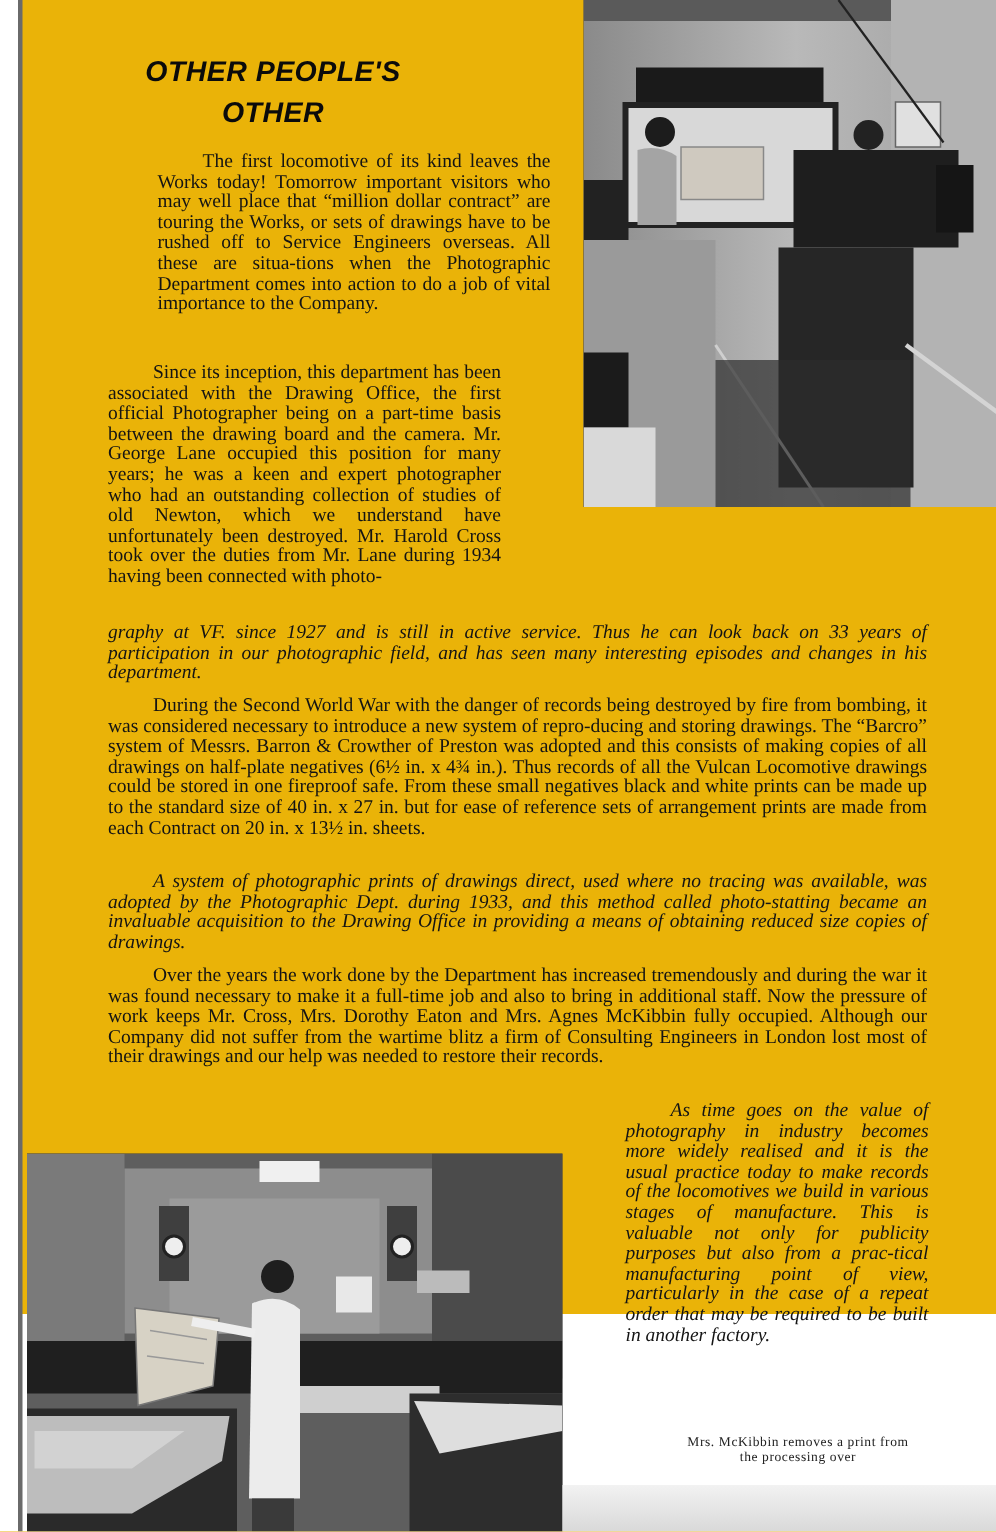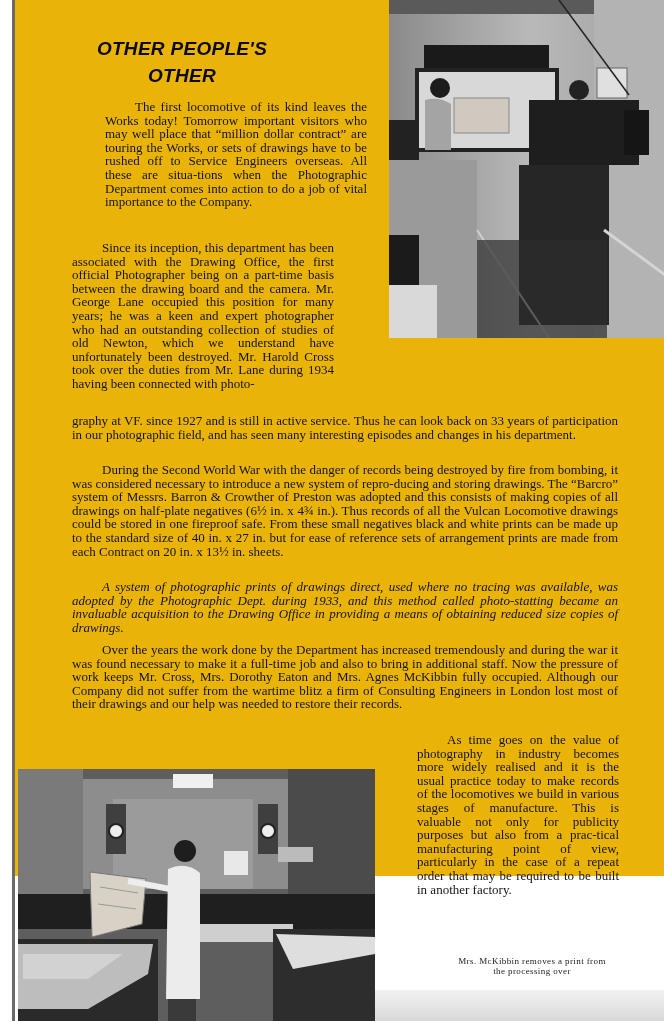--- a/index.html
+++ b/index.html
@@ -14,22 +14,22 @@
            font-size:19px; line-height:27px; letter-spacing:0.3px; color:#0b0b0b; }
 
   .para { position:absolute; font-size:13px; line-height:13.6px; text-align:justify; color:#141414; }
   .para p { margin:0; text-indent:30px; }
   .p1 { left:60px; top:100px; width:262px;margin-left:33px; }
   .p2 { left:60px; top:241px; width:262px; }
   .p2b { left:60px; top:414px; width:546px; }
   .p3 { left:60px; top:463px; width:546px; }
   .p4 { left:60px; top:580px; width:546px;font-style:italic; }
   .p5 { left:60px; top:643px; width:546px; }
-  .p6 { left:405px; top:733px; width:202px; }
-  .p2b p, .p2 p.noindent { text-indent:0; }
+  .p6 { left:405px; top:733px; width:202px;font-style:italic; }
+  .p2b p, .p2 p.noindent { text-indent:0;font-style:italic; }
 
   .photo { position:absolute; overflow:hidden; }
   .photo-top { left:377px; top:0; width:283px; height:338px; background:#444; }
   .photo-bottom { left:6px; top:769px; width:357px; height:252px; background:#3a3a3a; }
 
   .caption { position:absolute; font-size:9px; line-height:10px; text-align:center; color:#222; letter-spacing:0.4px; }
   .cap-top { left:380px; top:346px; width:280px; }
   .cap-bottom { left:380px; top:956px; width:280px; }
 
   .bottom-shade { position:absolute; left:363px; top:990px; width:297px; height:31px;

